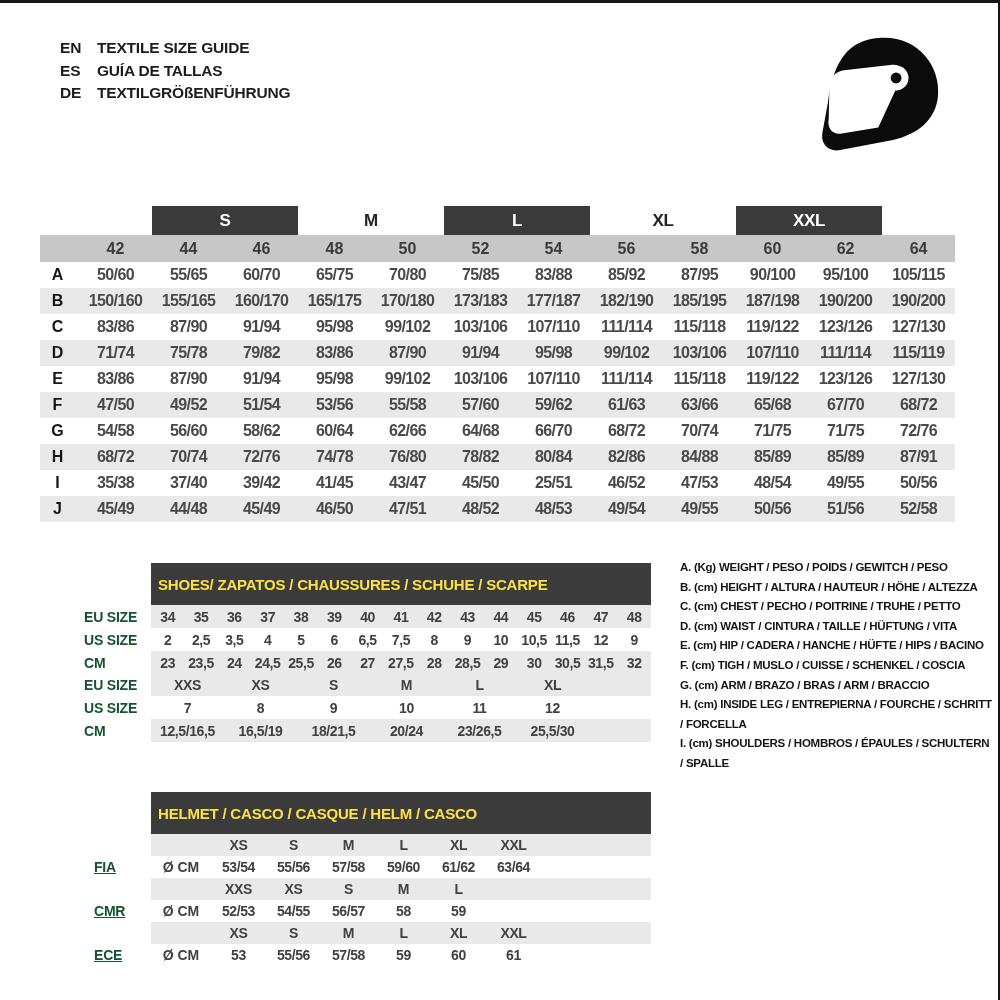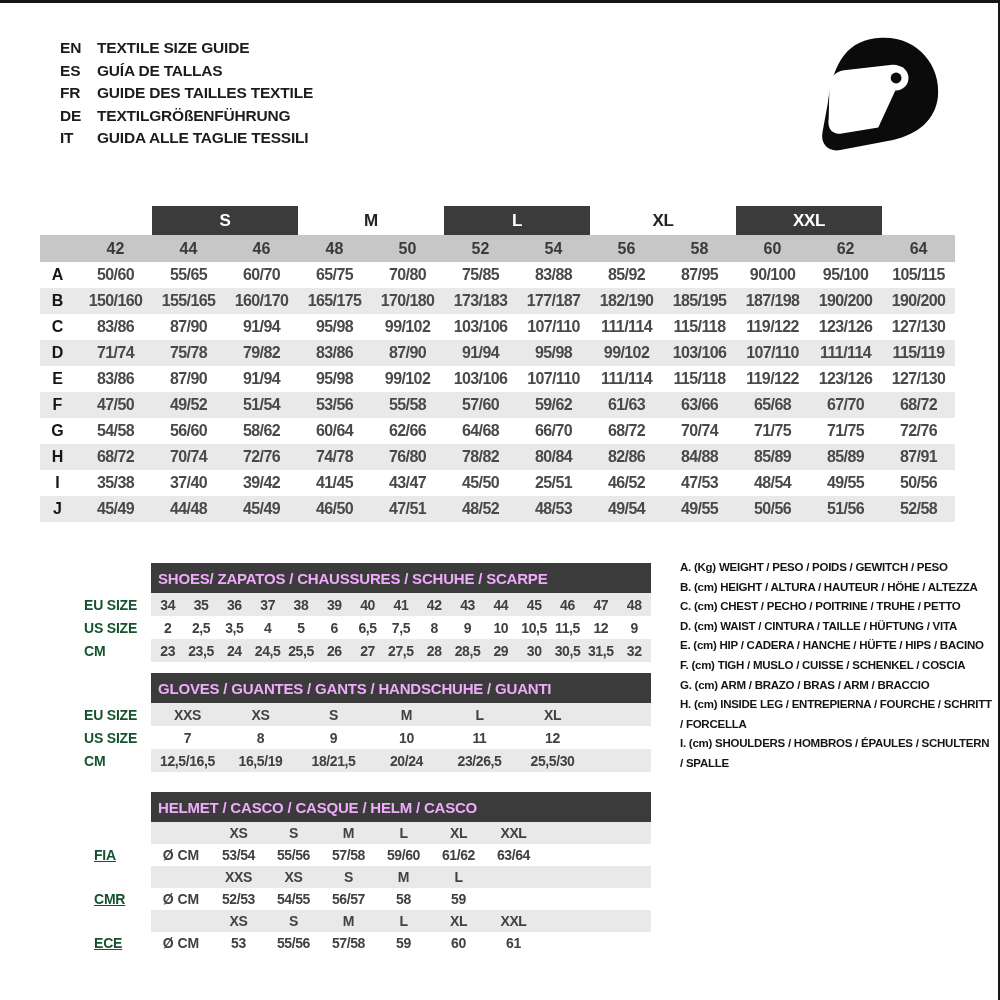--- a/index.html
+++ b/index.html
@@ -27,21 +27,21 @@
   .group-row td{height:29px;font-size:17px;letter-spacing:-0.3px;}
   .grp-dark{background:#3b3b3b;color:#fff;}
   .grp-light{color:#222;}
   .band-row td{height:27px;background:#c7c7c7;font-size:16px;color:#3a3a3a;}
   .data-row td{height:26px;font-size:16px;color:#494949;letter-spacing:-0.6px;}
   .data-row .rowletter{color:#151515;text-align:right;padding-right:4px;letter-spacing:0;}
   tr.stripe td{background:#e9e9e9;}
 
   
   .btable{position:absolute;left:60px;width:591px;}
-  .bar-title{background:#3b3b3b;color:#f0abfc;text-align:left;padding-left:7px;height:30px;
+  .bar-title{background:#3b3b3b;color:#fde047;text-align:left;padding-left:7px;height:42px;
              font-size:15px;letter-spacing:-0.2px;}
   .lbl{text-align:left;padding-left:24px;font-size:14px;color:#14532d;letter-spacing:-0.2px;}
   #helmet-table .lbl{padding-left:34px;text-decoration:underline;}
   .v{text-align:center;font-size:14px;color:#414141;letter-spacing:-0.4px;}
   #shoes-table tr, #gloves-table tr{height:23px;}
   #helmet-table tr{height:22px;}
   tr.s td.v, tr.s td.f{background:#e9e9e9;}
   .ocm{letter-spacing:0;}
 
   #shoes-table{top:563px;}
@@ -62,30 +62,22 @@
   <div id="lang-block">
       <div class="lang-row">
         <span class="lang-code">EN</span>
         <span>TEXTILE SIZE GUIDE</span>
       </div>
       <div class="lang-row">
         <span class="lang-code">ES</span>
         <span>GUÍA DE TALLAS</span>
       </div>
       <div class="lang-row">
-        <span class="lang-code">FR</span>
-        <span>GUIDE DES TAILLES TEXTILE</span>
-      </div>
-      <div class="lang-row">
         <span class="lang-code">DE</span>
         <span>TEXTILGRÖßENFÜHRUNG</span>
-      </div>
-      <div class="lang-row">
-        <span class="lang-code">IT</span>
-        <span>GUIDA ALLE TAGLIE TESSILI</span>
       </div>
     </div>
 
   <div id="helmet-icon">
     <svg viewBox="0 0 200 160" width="155" height="143" aria-hidden="true">
       <path d="M105 8 C 152 6 182 44 178 84 C 175 114 152 133 120 140 L 52 153 C 37 156 26 145 29 130 L 36 92 C 43 38 62 10 105 8 Z" fill="#0b0b0b"></path>
       <path d="M38 68 C 40 58 47 51 57 50 L 119 43 C 130 42 135 51 130 61 L 101 124 L 52 132 C 41 133 35 124 37 113 Z" fill="#ffffff"></path>
       <circle cx="124" cy="60" r="16" fill="#ffffff"></circle>
       <circle cx="124" cy="60" r="7" fill="#0b0b0b"></circle>
     </svg>
@@ -341,24 +333,20 @@
       </tbody>
   </table>
 
   <table id="gloves-table" class="btable">
     <colgroup>
         <col style="width:91px">
         <col span="6" style="width:73px">
         <col style="width:62px">
       </colgroup>
     <tbody>
-        <tr>
-          <td class="lblspace"></td>
-          <td class="bar-title" colspan="7">GLOVES / GUANTES / GANTS / HANDSCHUHE / GUANTI</td>
-        </tr>
         <tr class="s">
           <td class="lbl">EU SIZE</td>
           <td class="v">XXS</td>
           <td class="v">XS</td>
           <td class="v">S</td>
           <td class="v">M</td>
           <td class="v">L</td>
           <td class="v">XL</td>
           <td class="v f"></td>
         </tr>

